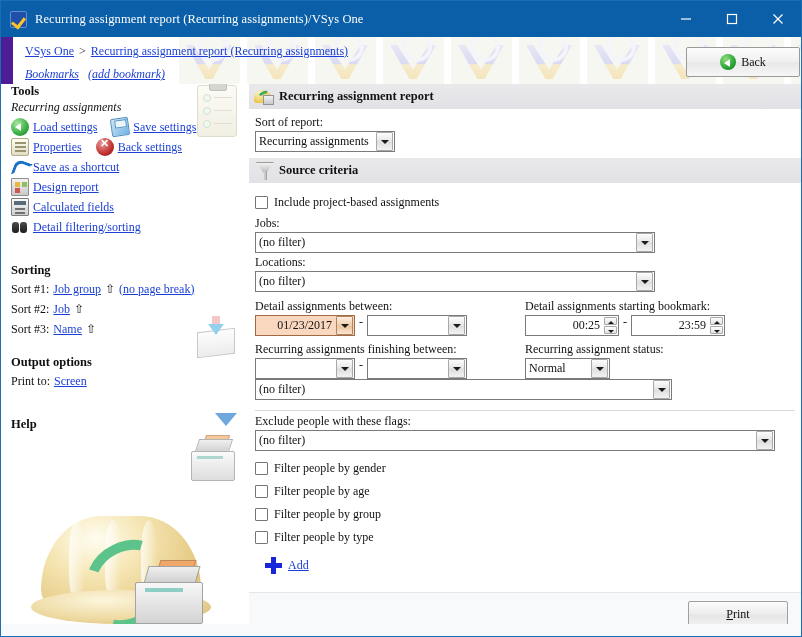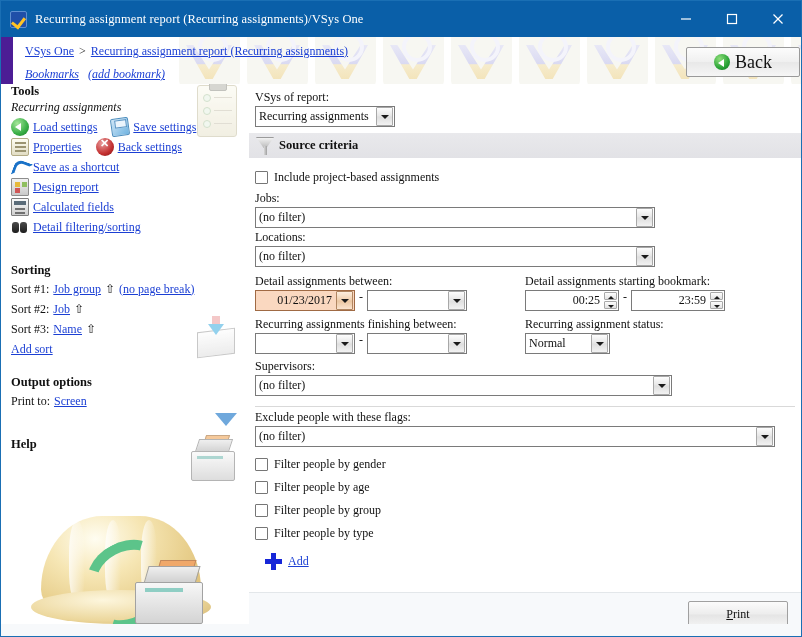--- a/index.html
+++ b/index.html
@@ -81,21 +81,21 @@
   .crumbs .sep { color: #222; margin: 0 5px; }
   .bookmarks { position: absolute; left: 12px; top: 30px; font-size: 12px; white-space: nowrap; }
   .bookmarks a { color: #1b3fd4; text-decoration: underline; font-style: italic; }
   .bookmarks .bm2 { margin-left: 9px; }
 
   .backbtn {
     position: absolute; right: 13px; top: 10px; width: 114px; height: 30px;
     background: linear-gradient(to bottom, #fcfcfc, #f0f0f0 48%, #e8e8e8 52%, #f6f6f6);
     border: 1px solid #9a9a9a; border-radius: 2px;
     display: flex; align-items: center; justify-content: center; gap: 5px;
-    font-size: 18px; color: #111;
+    font-size: 12px; color: #111;
   }
   .ico-back {
     width: 16px; height: 16px; border-radius: 50%;
     background: radial-gradient(circle at 35% 30%, #8ede7a, #29a336 60%, #0c6f1c);
     position: relative; flex: none;
   }
   .ico-back::after {
     content: ""; position: absolute; left: 4px; top: 4.5px;
     border-right: 6px solid #ffffff; border-top: 4px solid transparent; border-bottom: 4px solid transparent;
   }
@@ -411,23 +411,20 @@
       <a href="#">Job</a>
       <span style="font-size:12px;color:#111;margin:0 4px">⇧</span>
     </div>
 
     <div class="sb-row">
       <span style="font-size:12px;color:#111;margin-right:4px">Sort #3:</span>
       <a href="#">Name</a>
       <span style="font-size:12px;color:#111;margin:0 4px">⇧</span>
     </div>
 
-    <div class="sb-row">
-      <a href="#">Add sort</a>
-    </div>
 
     <div class="sb-printer">
       <span class="paper"></span>
         <span class="tray"></span>
         <span class="body"></span>
         <span class="slot"></span>
     </div>
 
     <div class="sb-h" style="margin-top:16px">Output options</div>
     <div class="sb-row">
@@ -450,23 +447,31 @@
           <span class="p"></span>
           <span class="t"></span>
           <span class="b"></span>
           <span class="s"></span>
         </span>
     </div>
   </div>
 
   <div class="main">
 
+    <div class="section-head">
+      <span class="ico-report">
+        <span class="dome"></span>
+          <span class="ar"></span>
+          <span class="pr"></span>
+      </span>
+      <span class="sh-label">Recurring assignment report</span>
+    </div>
 
     <div class="panel">
-      <span class="fld-label">VSys of report:</span>
+      <span class="fld-label">Sort of report:</span>
       <div class="combo" style="width:140px">
         <span class="val">Recurring assignments</span>
         <span class="arrow">
             <i></i>
           </span>
       </div>
     </div>
 
     <div class="section-head" style="margin-top:6px">
       <span class="ico-funnel"></span>
@@ -560,21 +565,20 @@
           <span class="fld-label">Recurring assignment status:</span>
           <div class="combo" style="width:85px">
             <span class="val">Normal</span>
             <span class="arrow">
                 <i></i>
               </span>
           </div>
         </div>
       </div>
 
-      <span class="fld-label" style="margin-top:5px">Supervisors:</span>
       <div class="combo" style="width:417px">
         <span class="val">(no filter)</span>
         <span class="arrow">
             <i></i>
           </span>
       </div>
 
       <div class="sep-line" style="margin-top:10px"></div>
 
       <span class="fld-label">Exclude people with these flags:</span>

